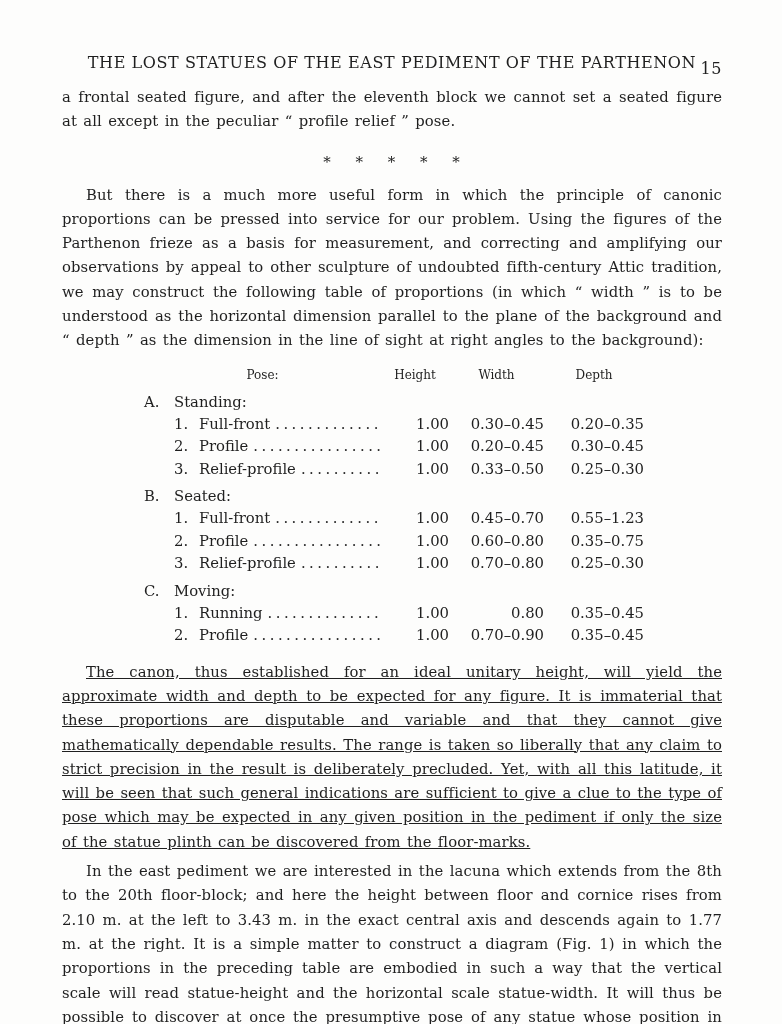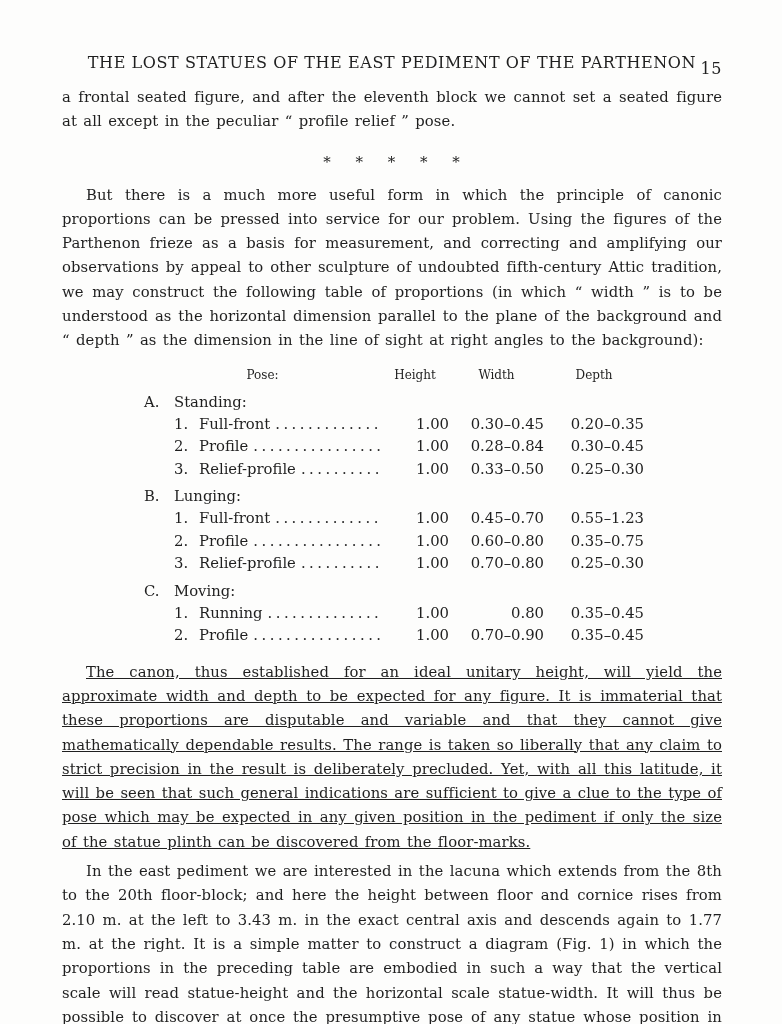--- a/index.html
+++ b/index.html
@@ -139,37 +139,37 @@
         <span class="vcell">0.30–0.45</span>
         <span class="vcell">0.20–0.35</span>
       </div>
       <div class="t-grid t-row">
         <span class="pose-cell">
           <span class="row-num">2.</span>
           <span class="row-pose">Profile</span>
           <span class="leader">................................................</span>
         </span>
         <span class="vcell">1.00</span>
-        <span class="vcell">0.28–0.84</span>
+        <span class="vcell">0.20–0.45</span>
         <span class="vcell">0.30–0.45</span>
       </div>
       <div class="t-grid t-row">
         <span class="pose-cell">
           <span class="row-num">3.</span>
           <span class="row-pose">Relief-profile</span>
           <span class="leader">................................................</span>
         </span>
         <span class="vcell">1.00</span>
         <span class="vcell">0.33–0.50</span>
         <span class="vcell">0.25–0.30</span>
       </div>
 
       <div class="t-section">
         <span class="sec-label">B.</span>
-        <span class="sec-title">Lunging:</span>
+        <span class="sec-title">Seated:</span>
       </div>
       <div class="t-grid t-row">
         <span class="pose-cell">
           <span class="row-num">1.</span>
           <span class="row-pose">Full-front</span>
           <span class="leader">................................................</span>
         </span>
         <span class="vcell">1.00</span>
         <span class="vcell">0.45–0.70</span>
         <span class="vcell">0.55–1.23</span>

